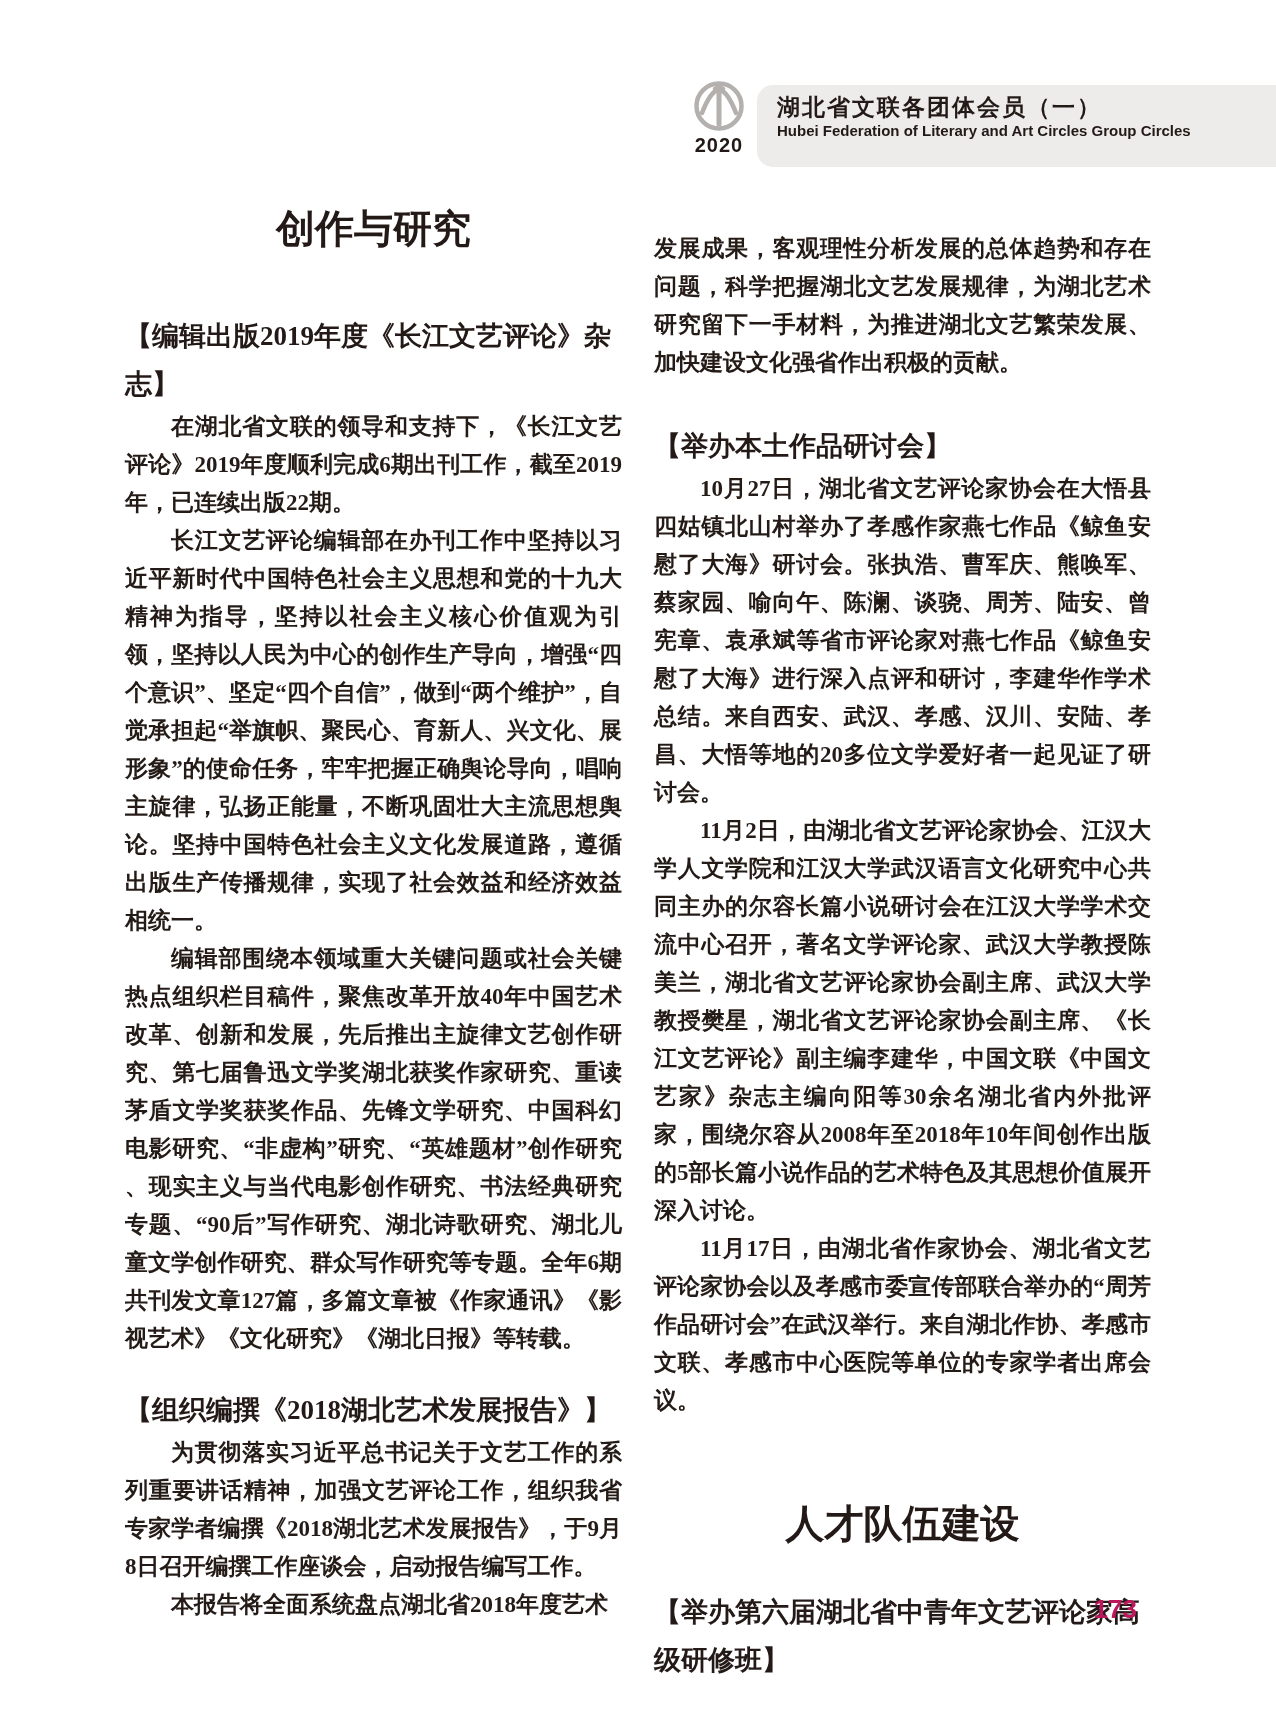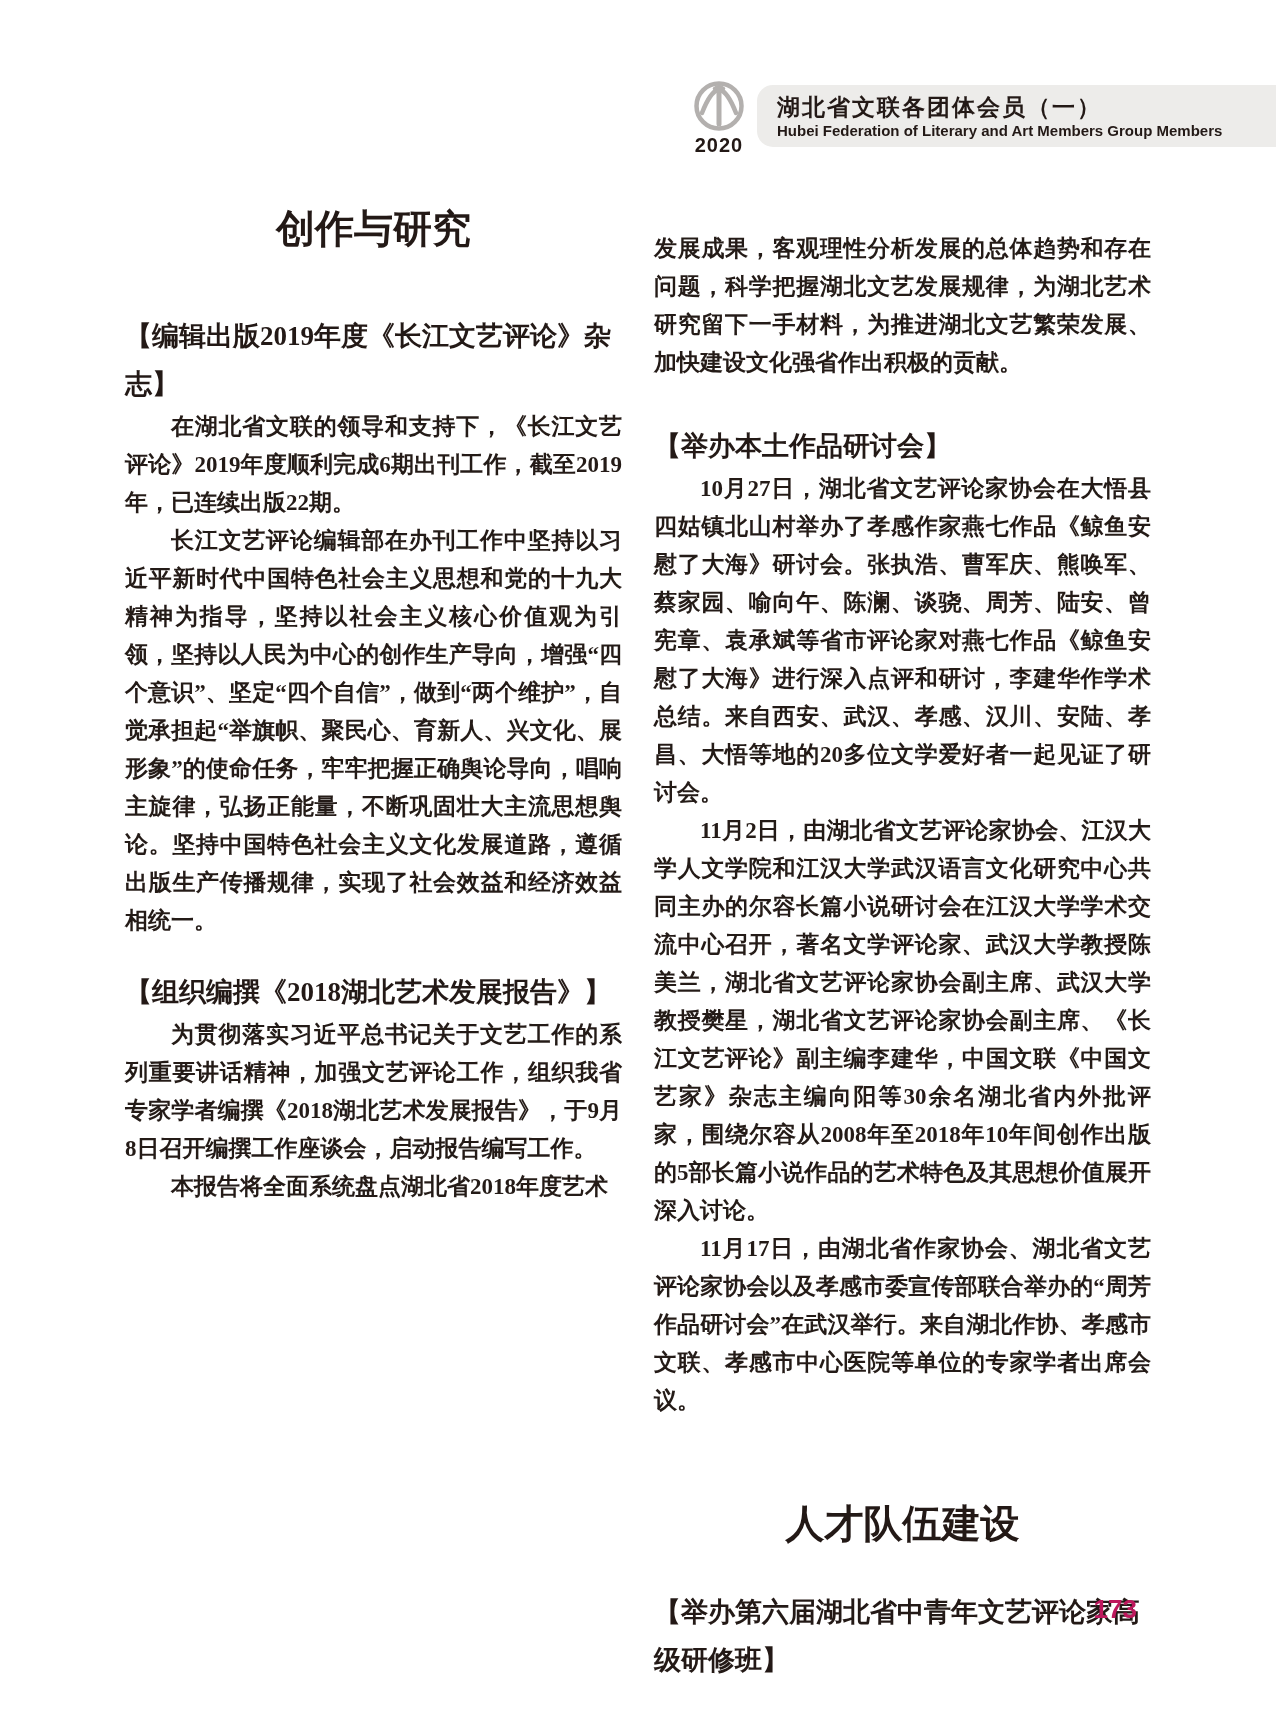--- a/index.html
+++ b/index.html
@@ -14,21 +14,21 @@
 
   
   .logo-block { position:absolute; left:688px; top:80px; width:62px; text-align:center; }
   .logo-block svg { display:block; margin:0 auto; }
   .logo-year {
     margin-top:2px;
     font-family:"Liberation Sans","DejaVu Sans",sans-serif;
     font-weight:bold; font-size:20px; letter-spacing:1px; color:#231916;
   }
   .banner {
-    position:absolute; left:757px; top:85px; right:0; height:62px;
+    position:absolute; left:757px; top:85px; right:0; height:82px;
     background:#edecea;
     border-top-left-radius:16px; border-bottom-left-radius:16px;
     box-sizing:border-box;
     padding:9px 0 0 20px;
   }
   .banner-cn {
     font-family:"Liberation Sans","DejaVu Sans",sans-serif;
     font-weight:bold; font-size:23px; letter-spacing:2px;
     color:#231916; line-height:26px;
   }
@@ -86,28 +86,29 @@
         <path d="M9 33 Q17 12 26 9 Q35 12 43 33" fill="none" stroke="#b3b0ae" stroke-width="4.5" stroke-linecap="round"></path>
         <path d="M26 11 L26 44" fill="none" stroke="#b3b0ae" stroke-width="5" stroke-linecap="round"></path>
         <path d="M21.5 8.5 Q26 4.5 30.5 8.5" fill="none" stroke="#b3b0ae" stroke-width="3.5" stroke-linecap="round"></path>
       </svg>
     </span>
     <div class="logo-year">2020</div>
   </div>
 
   <div class="banner">
     <div class="banner-cn">湖北省文联各团体会员（一）</div>
-    <div class="banner-en">Hubei Federation of Literary and Art Members Group Members</div>
+    <div class="banner-en">Hubei Federation of Literary and Art Circles Group Circles</div>
   </div>
 
   <div class="col col-left">
     <h1 class="sec-title">创作与研究</h1>
     <h2 class="subhead">【编辑出版2019年度《长江文艺评论》杂志】</h2>
     <p class="para indent">在湖北省文联的领导和支持下，《长江文艺评论》2019年度顺利完成6期出刊工作，截至2019年，已连续出版22期。</p>
     <p class="para indent">长江文艺评论编辑部在办刊工作中坚持以习近平新时代中国特色社会主义思想和党的十九大精神为指导，坚持以社会主义核心价值观为引领，坚持以人民为中心的创作生产导向，增强“四个意识”、坚定“四个自信”，做到“两个维护”，自觉承担起“举旗帜、聚民心、育新人、兴文化、展形象”的使命任务，牢牢把握正确舆论导向，唱响主旋律，弘扬正能量，不断巩固壮大主流思想舆论。坚持中国特色社会主义文化发展道路，遵循出版生产传播规律，实现了社会效益和经济效益相统一。</p>
+    <p class="para indent">编辑部围绕本领域重大关键问题或社会关键热点组织栏目稿件，聚焦改革开放40年中国艺术改革、创新和发展，先后推出主旋律文艺创作研究、第七届鲁迅文学奖湖北获奖作家研究、重读茅盾文学奖获奖作品、先锋文学研究、中国科幻电影研究、“非虚构”研究、“英雄题材”创作研究 、现实主义与当代电影创作研究、书法经典研究专题、“90后”写作研究、湖北诗歌研究、湖北儿童文学创作研究、群众写作研究等专题。全年6期共刊发文章127篇，多篇文章被《作家通讯》《影视艺术》《文化研究》《湖北日报》等转载。</p>
     <h2 class="subhead mt28">【组织编撰《2018湖北艺术发展报告》】</h2>
     <p class="para indent">为贯彻落实习近平总书记关于文艺工作的系列重要讲话精神，加强文艺评论工作，组织我省专家学者编撰《2018湖北艺术发展报告》，于9月8日召开编撰工作座谈会，启动报告编写工作。</p>
     <p class="para indent">本报告将全面系统盘点湖北省2018年度艺术</p>
   </div>
 
   <div class="col col-right">
     <p class="para">发展成果，客观理性分析发展的总体趋势和存在问题，科学把握湖北文艺发展规律，为湖北艺术研究留下一手材料，为推进湖北文艺繁荣发展、加快建设文化强省作出积极的贡献。</p>
     <h2 class="subhead mt40">【举办本土作品研讨会】</h2>
     <p class="para indent">10月27日，湖北省文艺评论家协会在大悟县四姑镇北山村举办了孝感作家燕七作品《鲸鱼安慰了大海》研讨会。张执浩、曹军庆、熊唤军、蔡家园、喻向午、陈澜、谈骁、周芳、陆安、曾宪章、袁承斌等省市评论家对燕七作品《鲸鱼安慰了大海》进行深入点评和研讨，李建华作学术总结。来自西安、武汉、孝感、汉川、安陆、孝昌、大悟等地的20多位文学爱好者一起见证了研讨会。</p>
     <p class="para indent">11月2日，由湖北省文艺评论家协会、江汉大学人文学院和江汉大学武汉语言文化研究中心共同主办的尔容长篇小说研讨会在江汉大学学术交流中心召开，著名文学评论家、武汉大学教授陈美兰，湖北省文艺评论家协会副主席、武汉大学教授樊星，湖北省文艺评论家协会副主席、《长江文艺评论》副主编李建华，中国文联《中国文艺家》杂志主编向阳等30余名湖北省内外批评家，围绕尔容从2008年至2018年10年间创作出版的5部长篇小说作品的艺术特色及其思想价值展开深入讨论。</p>

